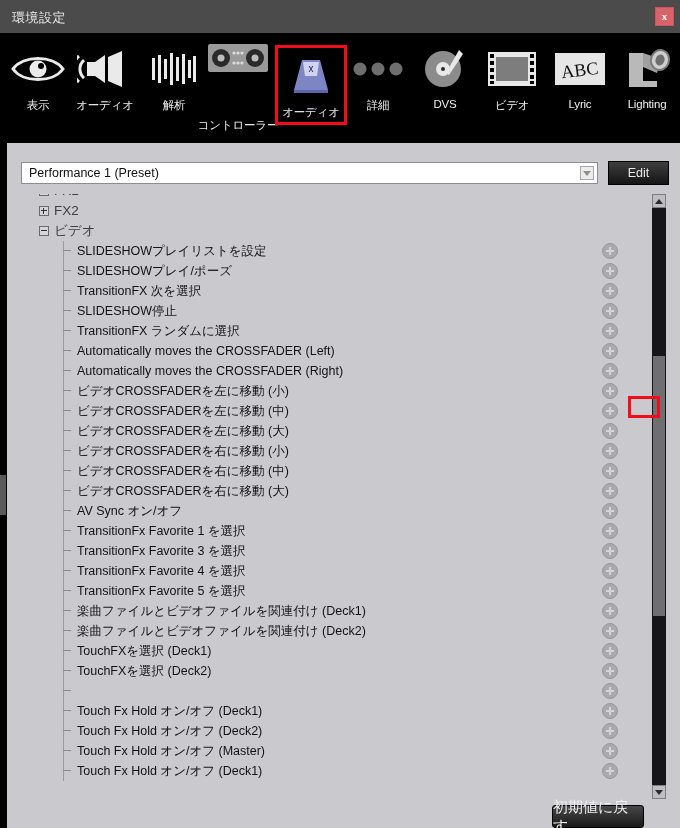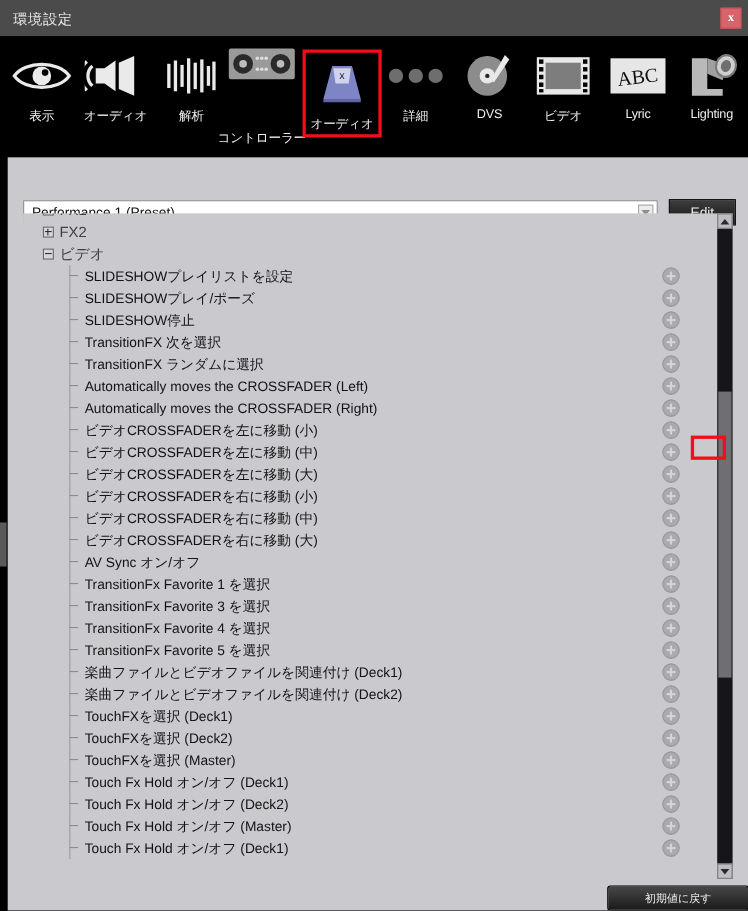--- a/index.html
+++ b/index.html
@@ -116,21 +116,21 @@
     position: absolute;
     left: 0; top: 335px;
     width: 6px; height: 40px;
     background: #5a5a5a;
   }
 
   
   #preset-row {
     position: absolute;
     left: 14px; top: 19px;
-    width: 645px; height: 22px; margin-top: 20px;
+    width: 645px; height: 22px;
   }
   #preset-combo {
     position: absolute;
     left: 0; top: 0;
     width: 577px; height: 22px;
     background: #ffffff;
     border: 1px solid #8d8d8d;
     box-sizing: border-box;
     cursor: pointer;
   }
@@ -321,27 +321,27 @@
     left: 1px; top: 162px;
     width: 12px; height: 260px;
     background: #6e6e73;
     cursor: pointer;
   }
 
   
   #reset-button {
     position: absolute;
     left: 545px; top: 662px;
-    width: 129px; height: 23px;
+    width: 92px; height: 23px;
     border-radius: 3px;
     background: linear-gradient(#474747, #1a1a1a);
     border: 1px solid #000;
     box-sizing: border-box;
     color: #f0f0f0;
-    font-size: 10px;
+    font-size: 15px;
     display: flex;
     align-items: center;
     justify-content: center;
     cursor: pointer;
   }
 </style>
 </head>
 <body>
 
 <div id="app">
@@ -536,32 +536,32 @@
           </div>
           <div class="leaf-row">
             <span class="vline"></span>
             <span class="tick"></span>
             <span class="leaf-label">SLIDESHOWプレイ/ポーズ</span>
             <span class="assign-btn"></span>
           </div>
           <div class="leaf-row">
             <span class="vline"></span>
             <span class="tick"></span>
+            <span class="leaf-label">TransitionFX 次を選択</span>
+            <span class="assign-btn"></span>
+          </div>
+          <div class="leaf-row">
+            <span class="vline"></span>
+            <span class="tick"></span>
             <span class="leaf-label">SLIDESHOW停止</span>
             <span class="assign-btn"></span>
           </div>
           <div class="leaf-row">
             <span class="vline"></span>
             <span class="tick"></span>
-            <span class="leaf-label">TransitionFX 次を選択</span>
-            <span class="assign-btn"></span>
-          </div>
-          <div class="leaf-row">
-            <span class="vline"></span>
-            <span class="tick"></span>
             <span class="leaf-label">TransitionFX ランダムに選択</span>
             <span class="assign-btn"></span>
           </div>
           <div class="leaf-row">
             <span class="vline"></span>
             <span class="tick"></span>
             <span class="leaf-label">Automatically moves the CROSSFADER (Left)</span>
             <span class="assign-btn"></span>
           </div>
           <div class="leaf-row">
@@ -656,21 +656,20 @@
           </div>
           <div class="leaf-row">
             <span class="vline"></span>
             <span class="tick"></span>
             <span class="leaf-label">TouchFXを選択 (Deck2)</span>
             <span class="assign-btn"></span>
           </div>
           <div class="leaf-row">
             <span class="vline"></span>
             <span class="tick"></span>
-            <span class="leaf-label">TouchFXを選択 (Master)</span>
             <span class="assign-btn"></span>
           </div>
           <div class="leaf-row">
             <span class="vline"></span>
             <span class="tick"></span>
             <span class="leaf-label">Touch Fx Hold オン/オフ (Deck1)</span>
             <span class="assign-btn"></span>
           </div>
           <div class="leaf-row">
             <span class="vline"></span>

